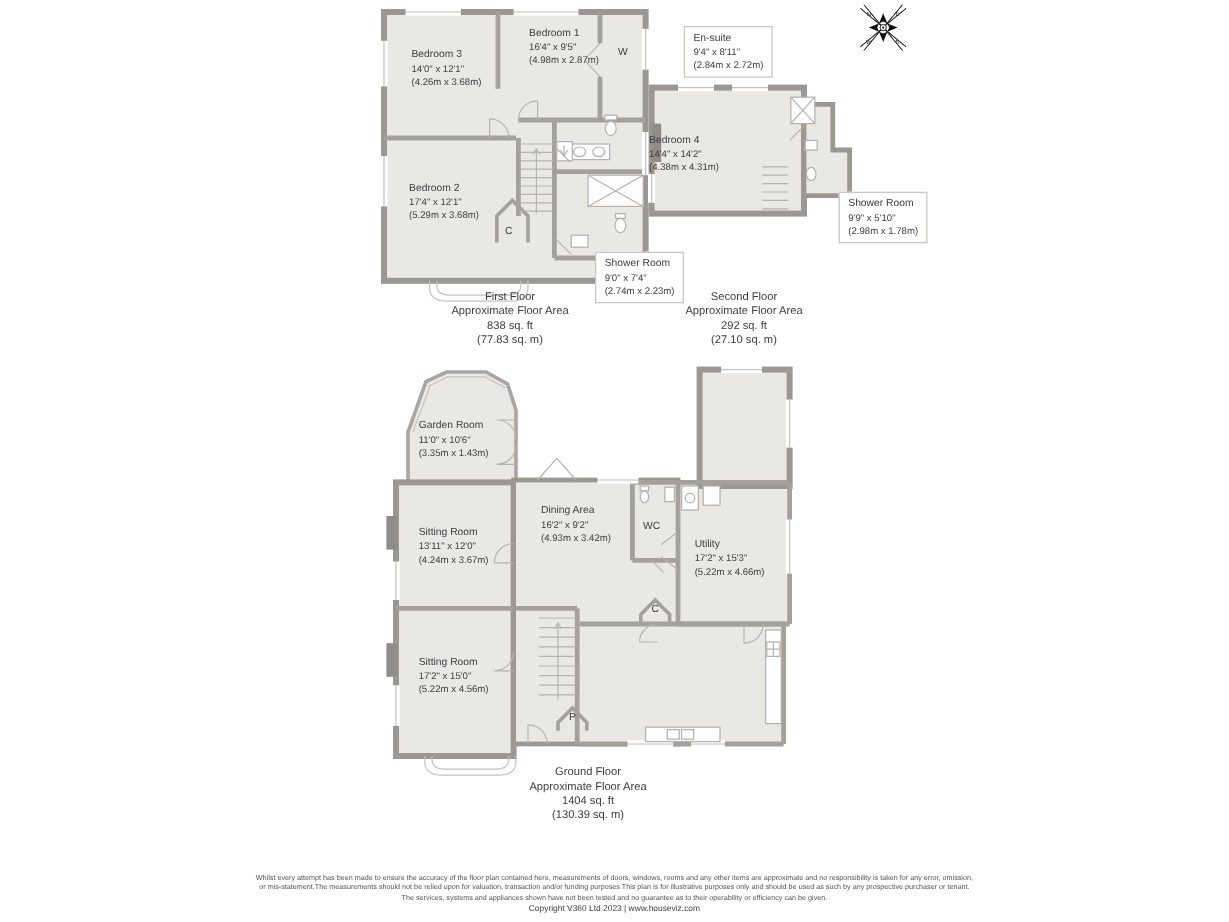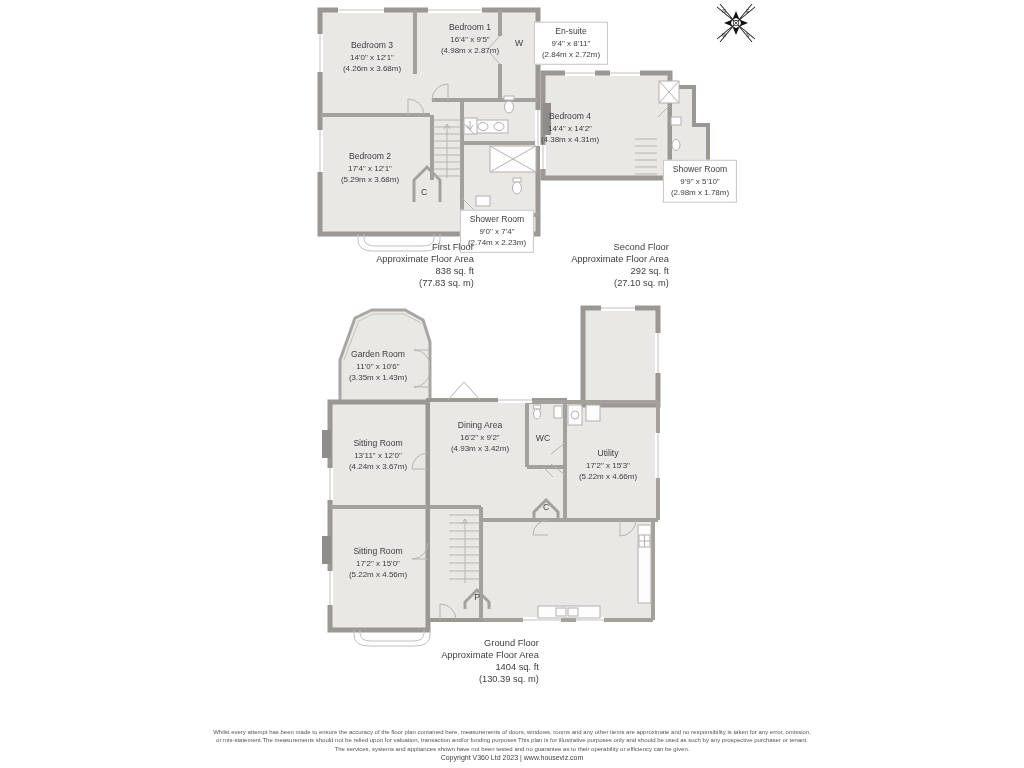--- a/index.html
+++ b/index.html
@@ -10,26 +10,26 @@
   .room{fill:#eae8e5;stroke:#9b9894;stroke-width:5;}
   .roomfill{fill:#eae8e5;stroke:none;}
   .iw{stroke:#a4a19d;stroke-width:4;fill:none;}
   .iw2{stroke:#a4a19d;stroke-width:3;fill:none;}
   .thin{stroke:#b6b3b0;stroke-width:1;fill:none;}
   .win{fill:#ffffff;stroke:none;}
   .winline{stroke:#c4c1be;stroke-width:1;fill:none;}
   .fix{fill:#fdfdfd;stroke:#b3b0ad;stroke-width:1;}
   .dark{fill:#8f8c89;stroke:none;}
   
-  .room-label{position:absolute;transform:translate(-50%,-50%);text-align:center;
+  .room-label{position:absolute;transform:translate(-50%,-50%);text-align:left;
               white-space:nowrap;line-height:11.5px;font-size:8px;z-index:5;}
   .room-label .rname{font-size:8.6px;}
-  .boxed{background:#ffffff;border:1px solid #c6c4c1;padding:3px 7px;}
+  .boxed{background:#ffffff;border:1px solid #c6c4c1;padding:3px 7px;margin-left:36px;}
   .marker{position:absolute;transform:translate(-50%,-50%);font-size:8.6px;z-index:5;}
-  .floor-summary{position:absolute;transform:translate(-50%,-50%);text-align:right;
+  .floor-summary{position:absolute;transform:translate(-50%,-50%);text-align:center;
                  white-space:nowrap;font-size:9.3px;line-height:12px;z-index:5;}
   .footer{position:absolute;left:0;top:728px;width:1024px;text-align:center;
           font-size:6px;line-height:8.4px;color:#545352;z-index:5;}
   .footer .copyright{font-size:7px;color:#3e3d3c;margin-top:1px;}
 </style>
 </head>
 <body>
 
 <div class="canvas">
 

